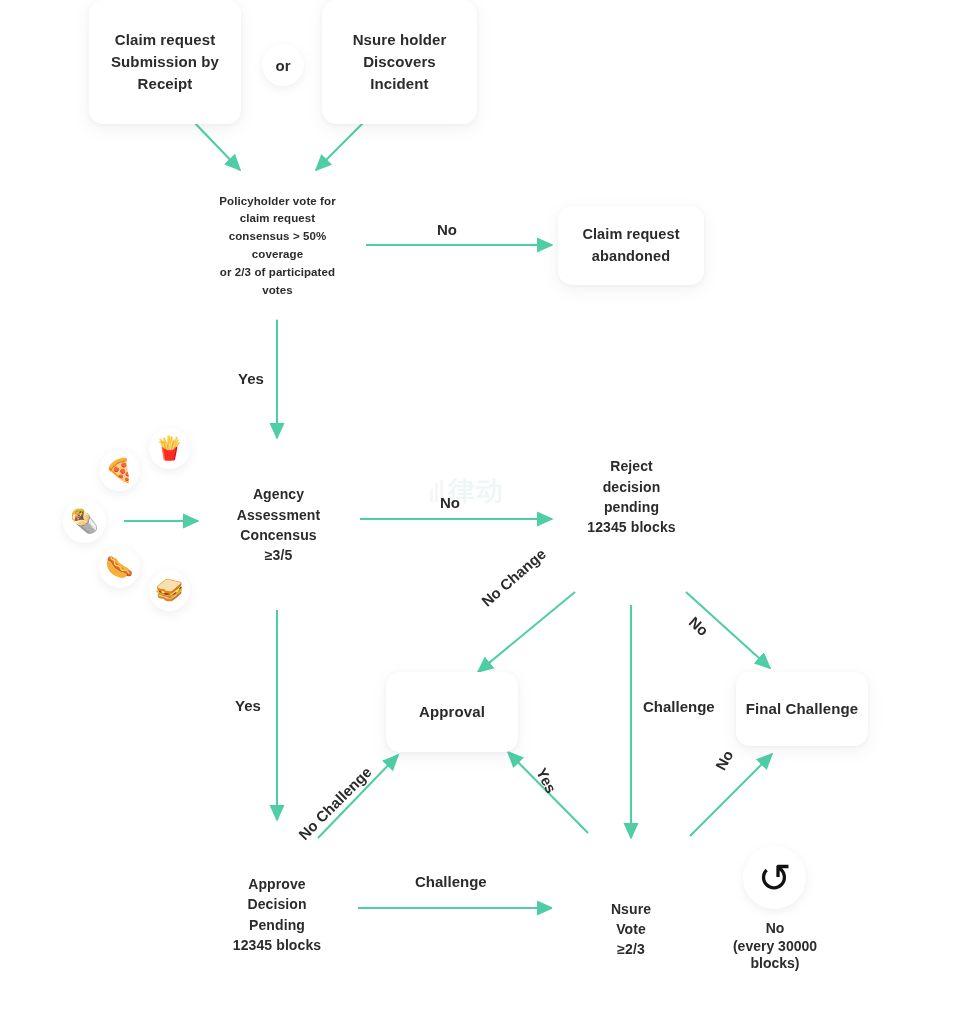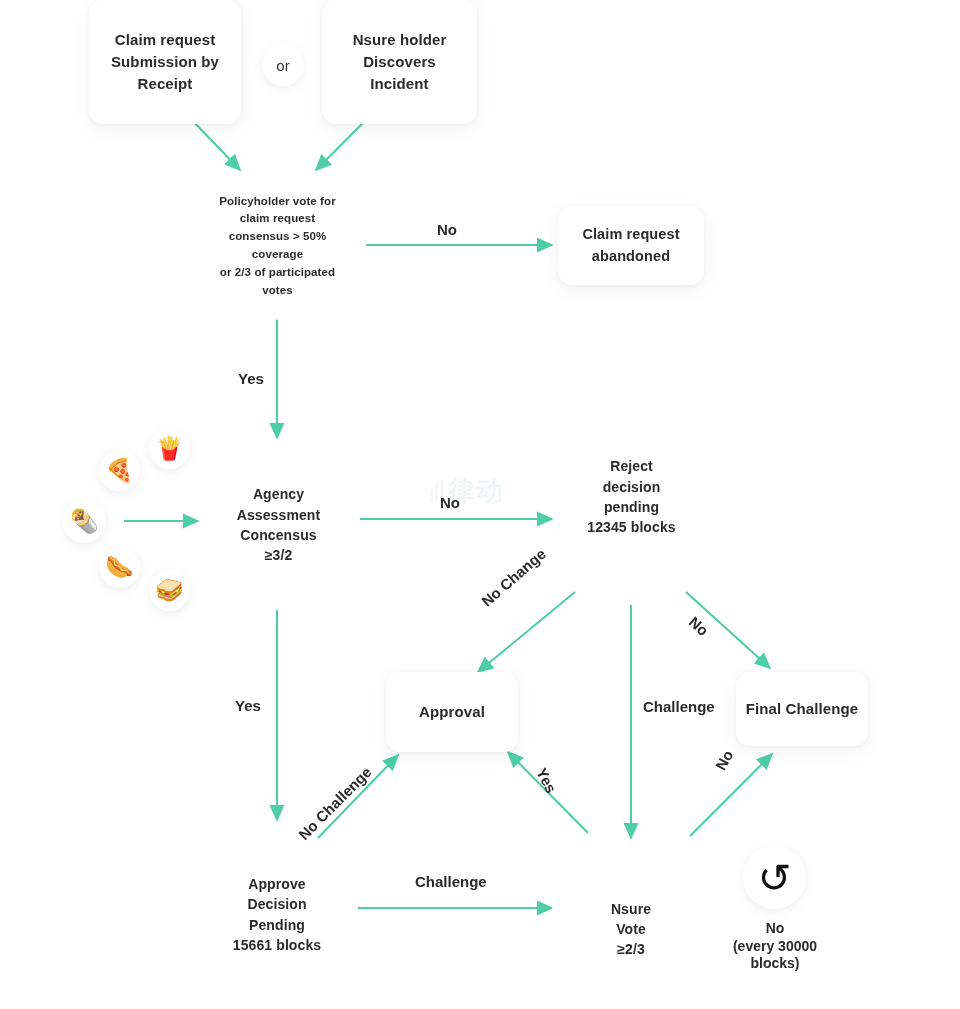--- a/index.html
+++ b/index.html
@@ -52,21 +52,21 @@
   }
 
   
   .circ{
     position:absolute;
     border-radius:50%;
     background:#ffffff;
     display:flex;align-items:center;justify-content:center;
     box-shadow:0 3px 10px rgba(120,130,150,.13);
   }
-  .or-circle{font-weight:400;font-size:15px;color:#2b2b2b;}
+  .or-circle{font-weight:700;font-size:15px;color:#2b2b2b;}
   .emoji{font-size:23px;line-height:1;}
   .refresh-glyph{font-size:40px;line-height:1;color:#111;font-weight:400;}
 
   
   .elabel{
     position:absolute;
     font-weight:700;
     font-size:15px;
     color:#2b2b2b;
     white-space:nowrap;
@@ -177,21 +177,21 @@
 
   <div class="node rect" style="left:558px;top:206px;width:146px;height:79px;">
     <span class="txt" style="font-size:14.5px;white-space:pre-line;">Claim request
 abandoned</span>
   </div>
 
   <div class="node hex" style="left:199px;top:440px;width:159px;height:170px;">
     <span class="txt" style="font-size:14px;white-space:pre-line;">Agency
 Assessment
 Concensus
-≥3/2</span>
+≥3/5</span>
   </div>
 
   <div class="node hex" style="left:554px;top:412px;width:155px;height:170px;">
     <span class="txt" style="font-size:14px;white-space:pre-line;">Reject
 decision
 pending
 12345 blocks</span>
   </div>
 
   <div class="circ" style="left:99px;top:450px;width:41px;height:41px;">
@@ -215,21 +215,21 @@
   </div>
 
   <div class="node rect" style="left:736px;top:672px;width:132px;height:74px;">
     <span class="txt" style="font-size:15px;">Final Challenge</span>
   </div>
 
   <div class="node hex" style="left:196px;top:822px;width:162px;height:185px;">
     <span class="txt" style="font-size:14px;white-space:pre-line;">Approve
 Decision
 Pending
-15661 blocks</span>
+12345 blocks</span>
   </div>
 
   <div class="node hex" style="left:552px;top:840px;width:158px;height:178px;">
     <span class="txt" style="font-size:14px;white-space:pre-line;">Nsure
 Vote
 ≥2/3</span>
   </div>
 
   <div class="circ" style="left:743px;top:846px;width:63px;height:63px;">
     <span class="refresh-glyph">↺</span>

